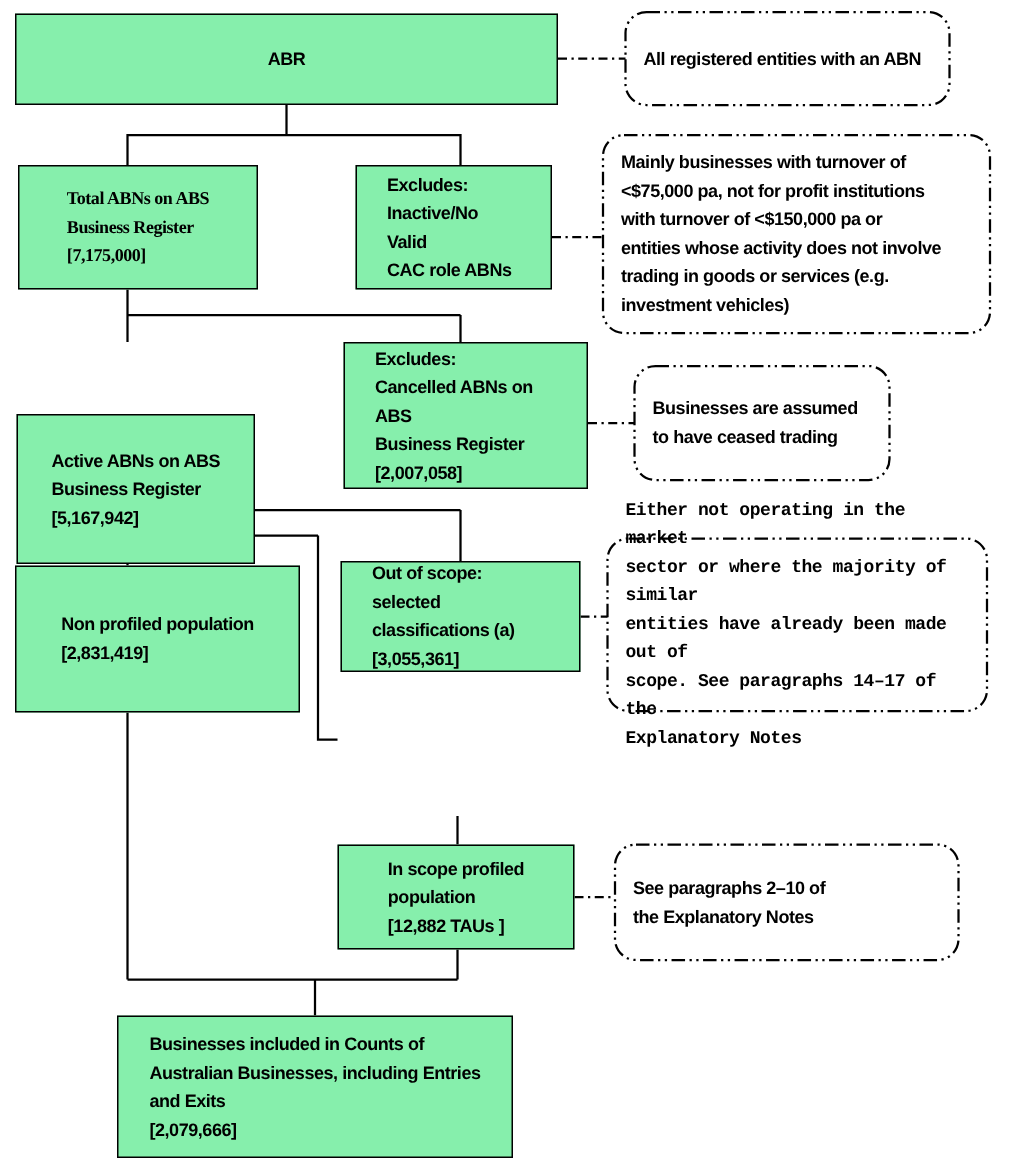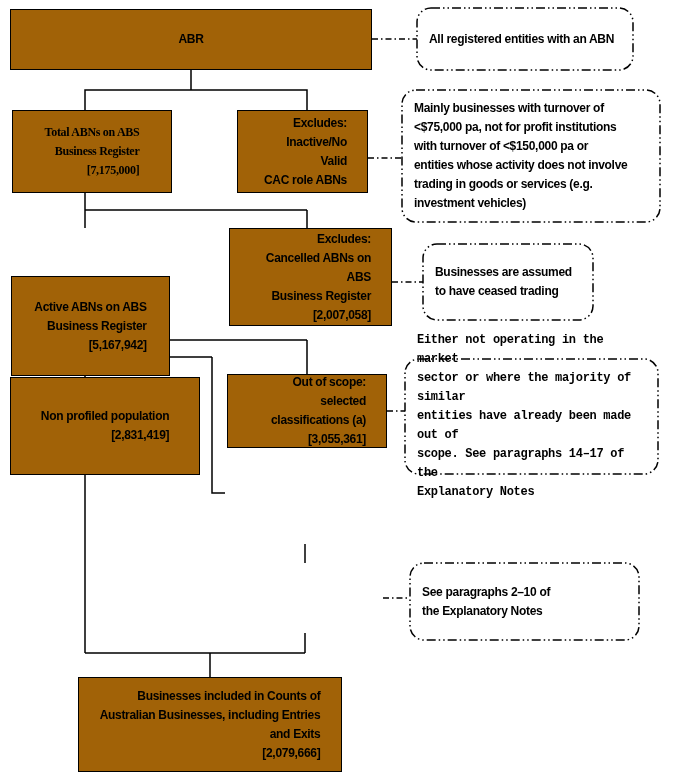--- a/index.html
+++ b/index.html
@@ -25,25 +25,25 @@
   }
   .lines-layer {
     position: absolute;
     left: 0; top: 0;
     width: 676px; height: 784px;
   }
   .box {
     position: absolute;
     box-sizing: border-box;
     border: 1.5px solid #000;
-    background: #a16207;
+    background: #86efac;
     display: flex;
     align-items: center;
     justify-content: center;
-    text-align: right;
+    text-align: left;
     white-space: pre-line;
     padding: 2px 20px;
   }
   .callout-text {
     position: absolute;
     box-sizing: border-box;
     display: flex;
     align-items: center;
     text-align: left;
     white-space: pre-line;
@@ -88,20 +88,23 @@
 [5,167,942]</div>
   <div class="box" style="left:229px; top:228px; width:163px; height:98px;">Excludes:
 Cancelled ABNs on ABS
 Business Register
 [2,007,058]</div>
   <div class="box" style="left:10px;  top:377px; width:190px; height:98px;">Non profiled population
 [2,831,419]</div>
   <div class="box" style="left:227px; top:374px; width:160px; height:74px;">Out of scope: selected
 classifications (a)
 [3,055,361]</div>
+  <div class="box" style="left:225px; top:563px; width:158px; height:70px;">In scope profiled
+population
+[12,882 TAUs ]</div>
   <div class="box" style="left:78px;  top:677px; width:264px; height:95px;">Businesses included in Counts of
 Australian Businesses, including Entries
 and Exits
 [2,079,666]</div>
 
   <div class="callout-text" style="left:417px; top:8px;   width:216px; height:62px;">All registered entities with an ABN</div>
   <div class="callout-text" style="left:402px; top:90px;  width:258px; height:132px;">Mainly businesses with turnover of
 &lt;$75,000 pa, not for profit institutions
 with turnover of &lt;$150,000 pa or
 entities whose activity does not involve

